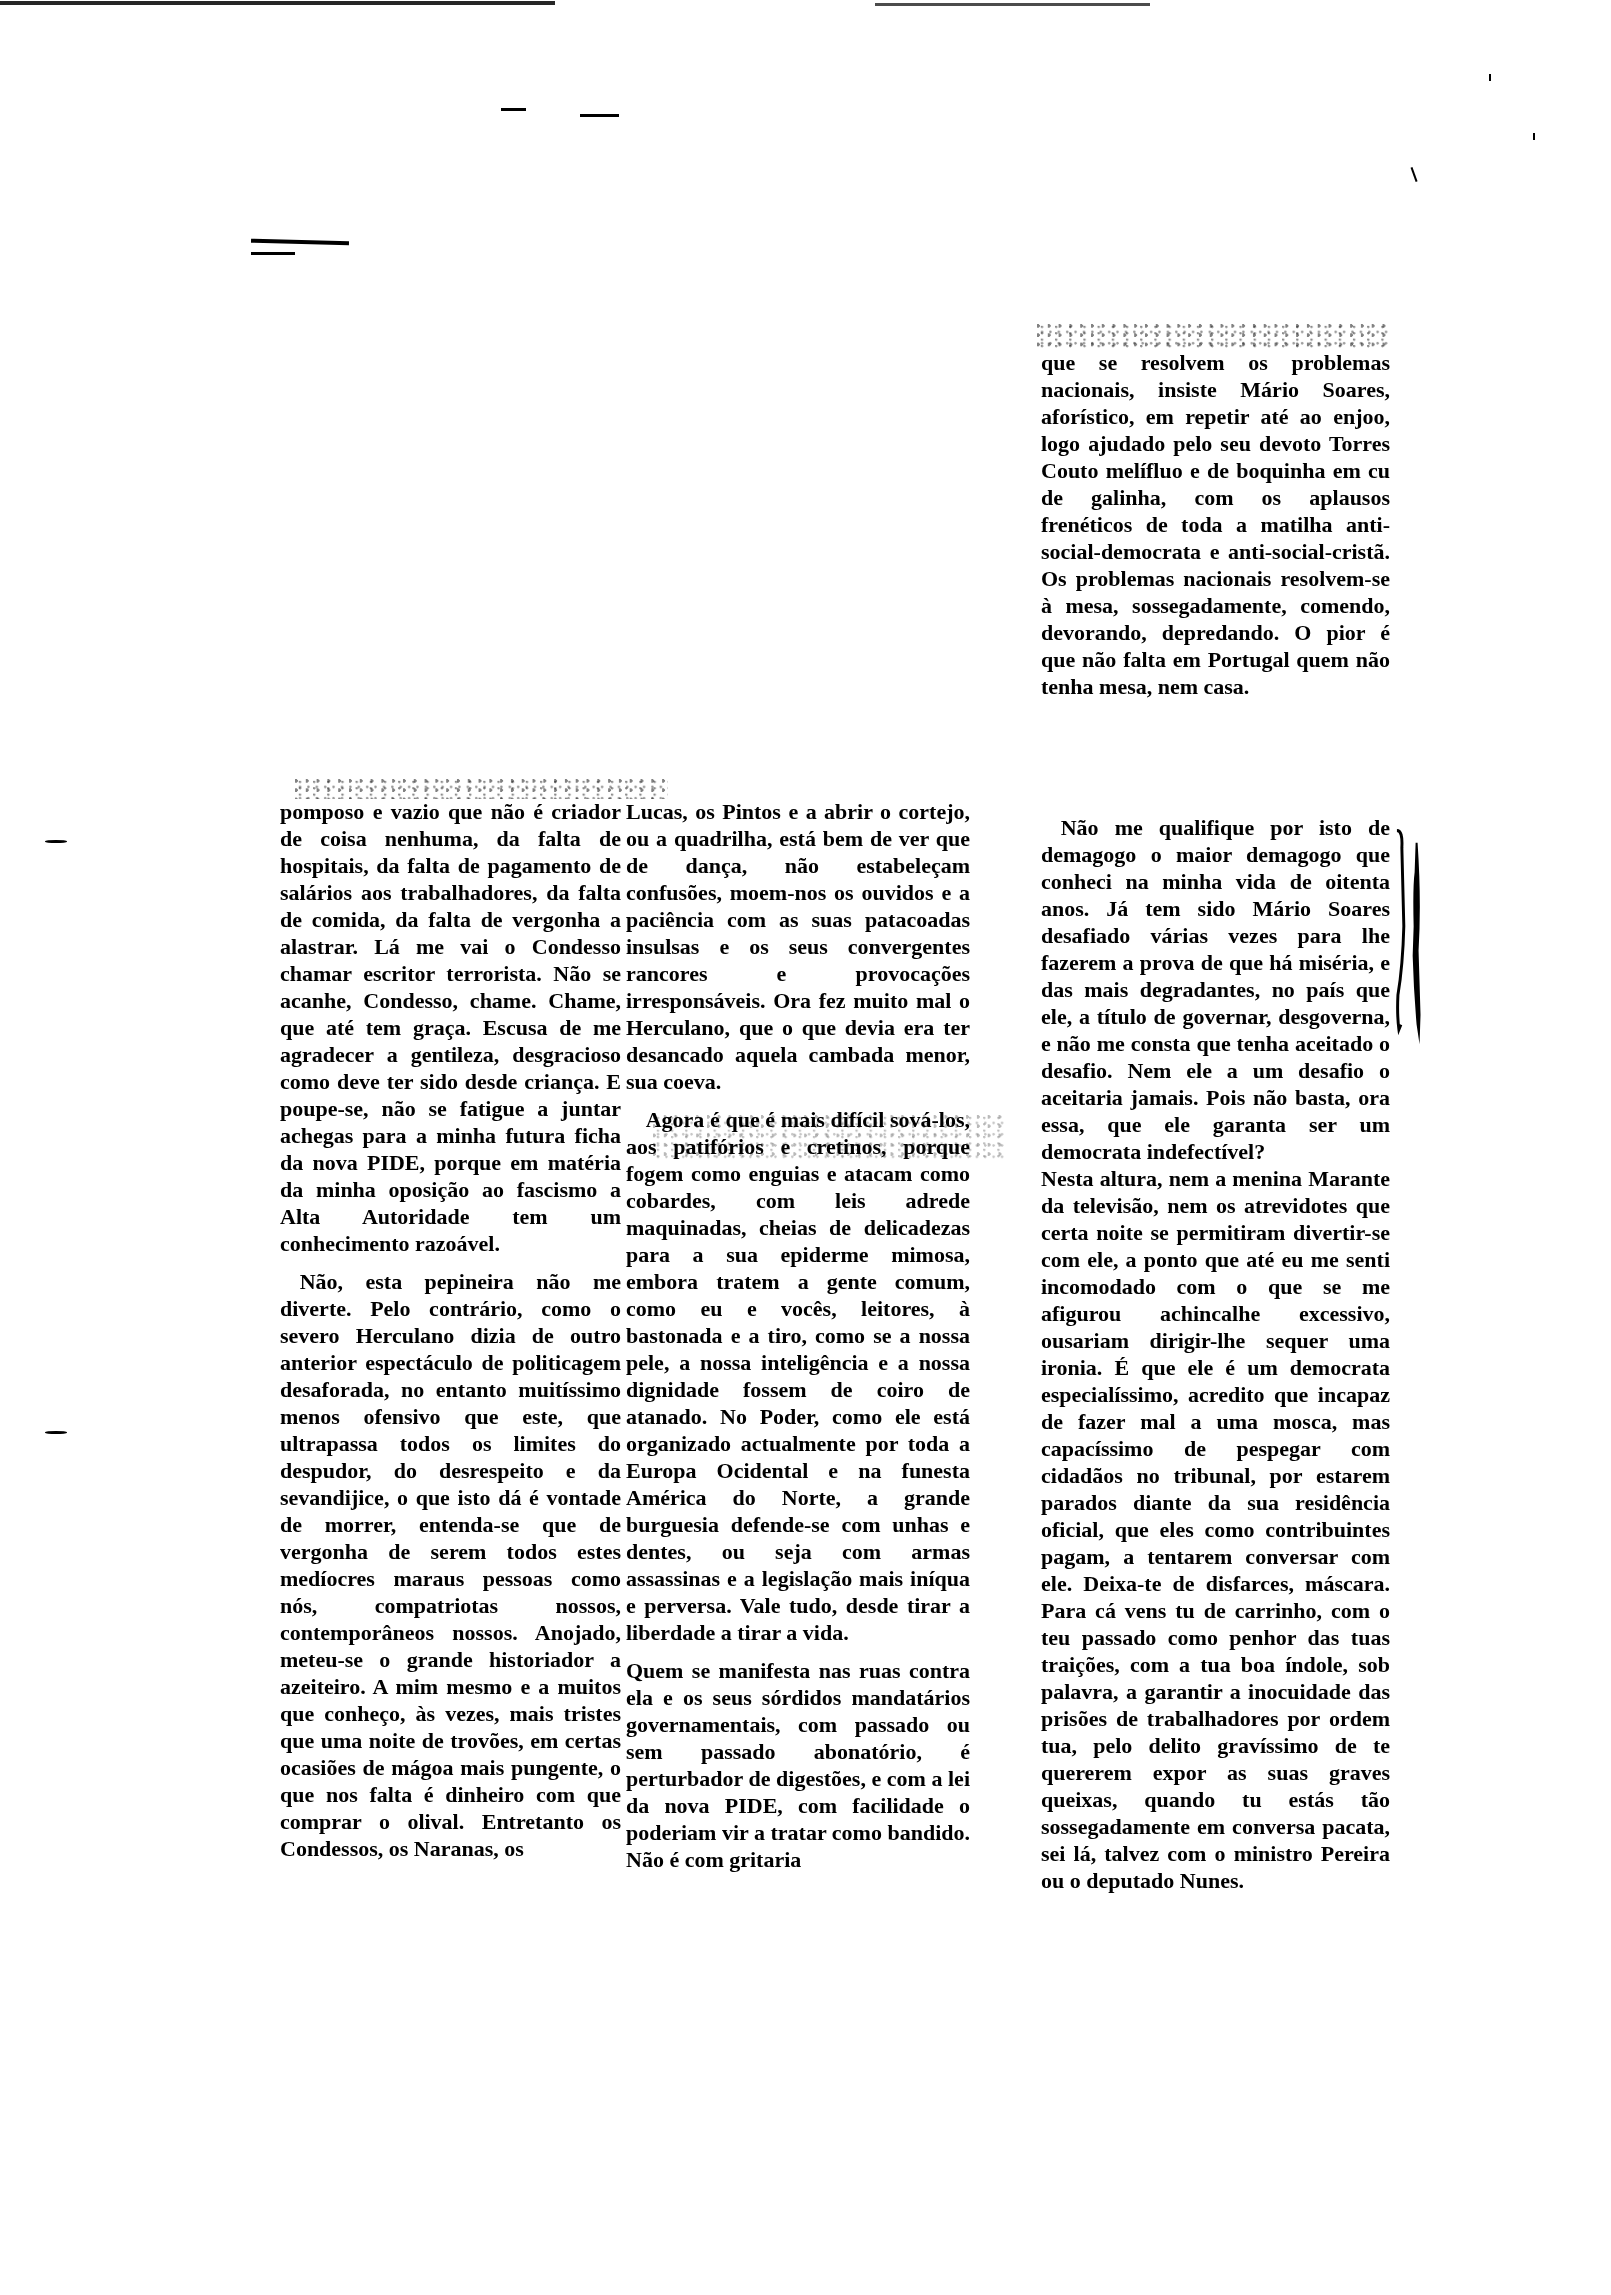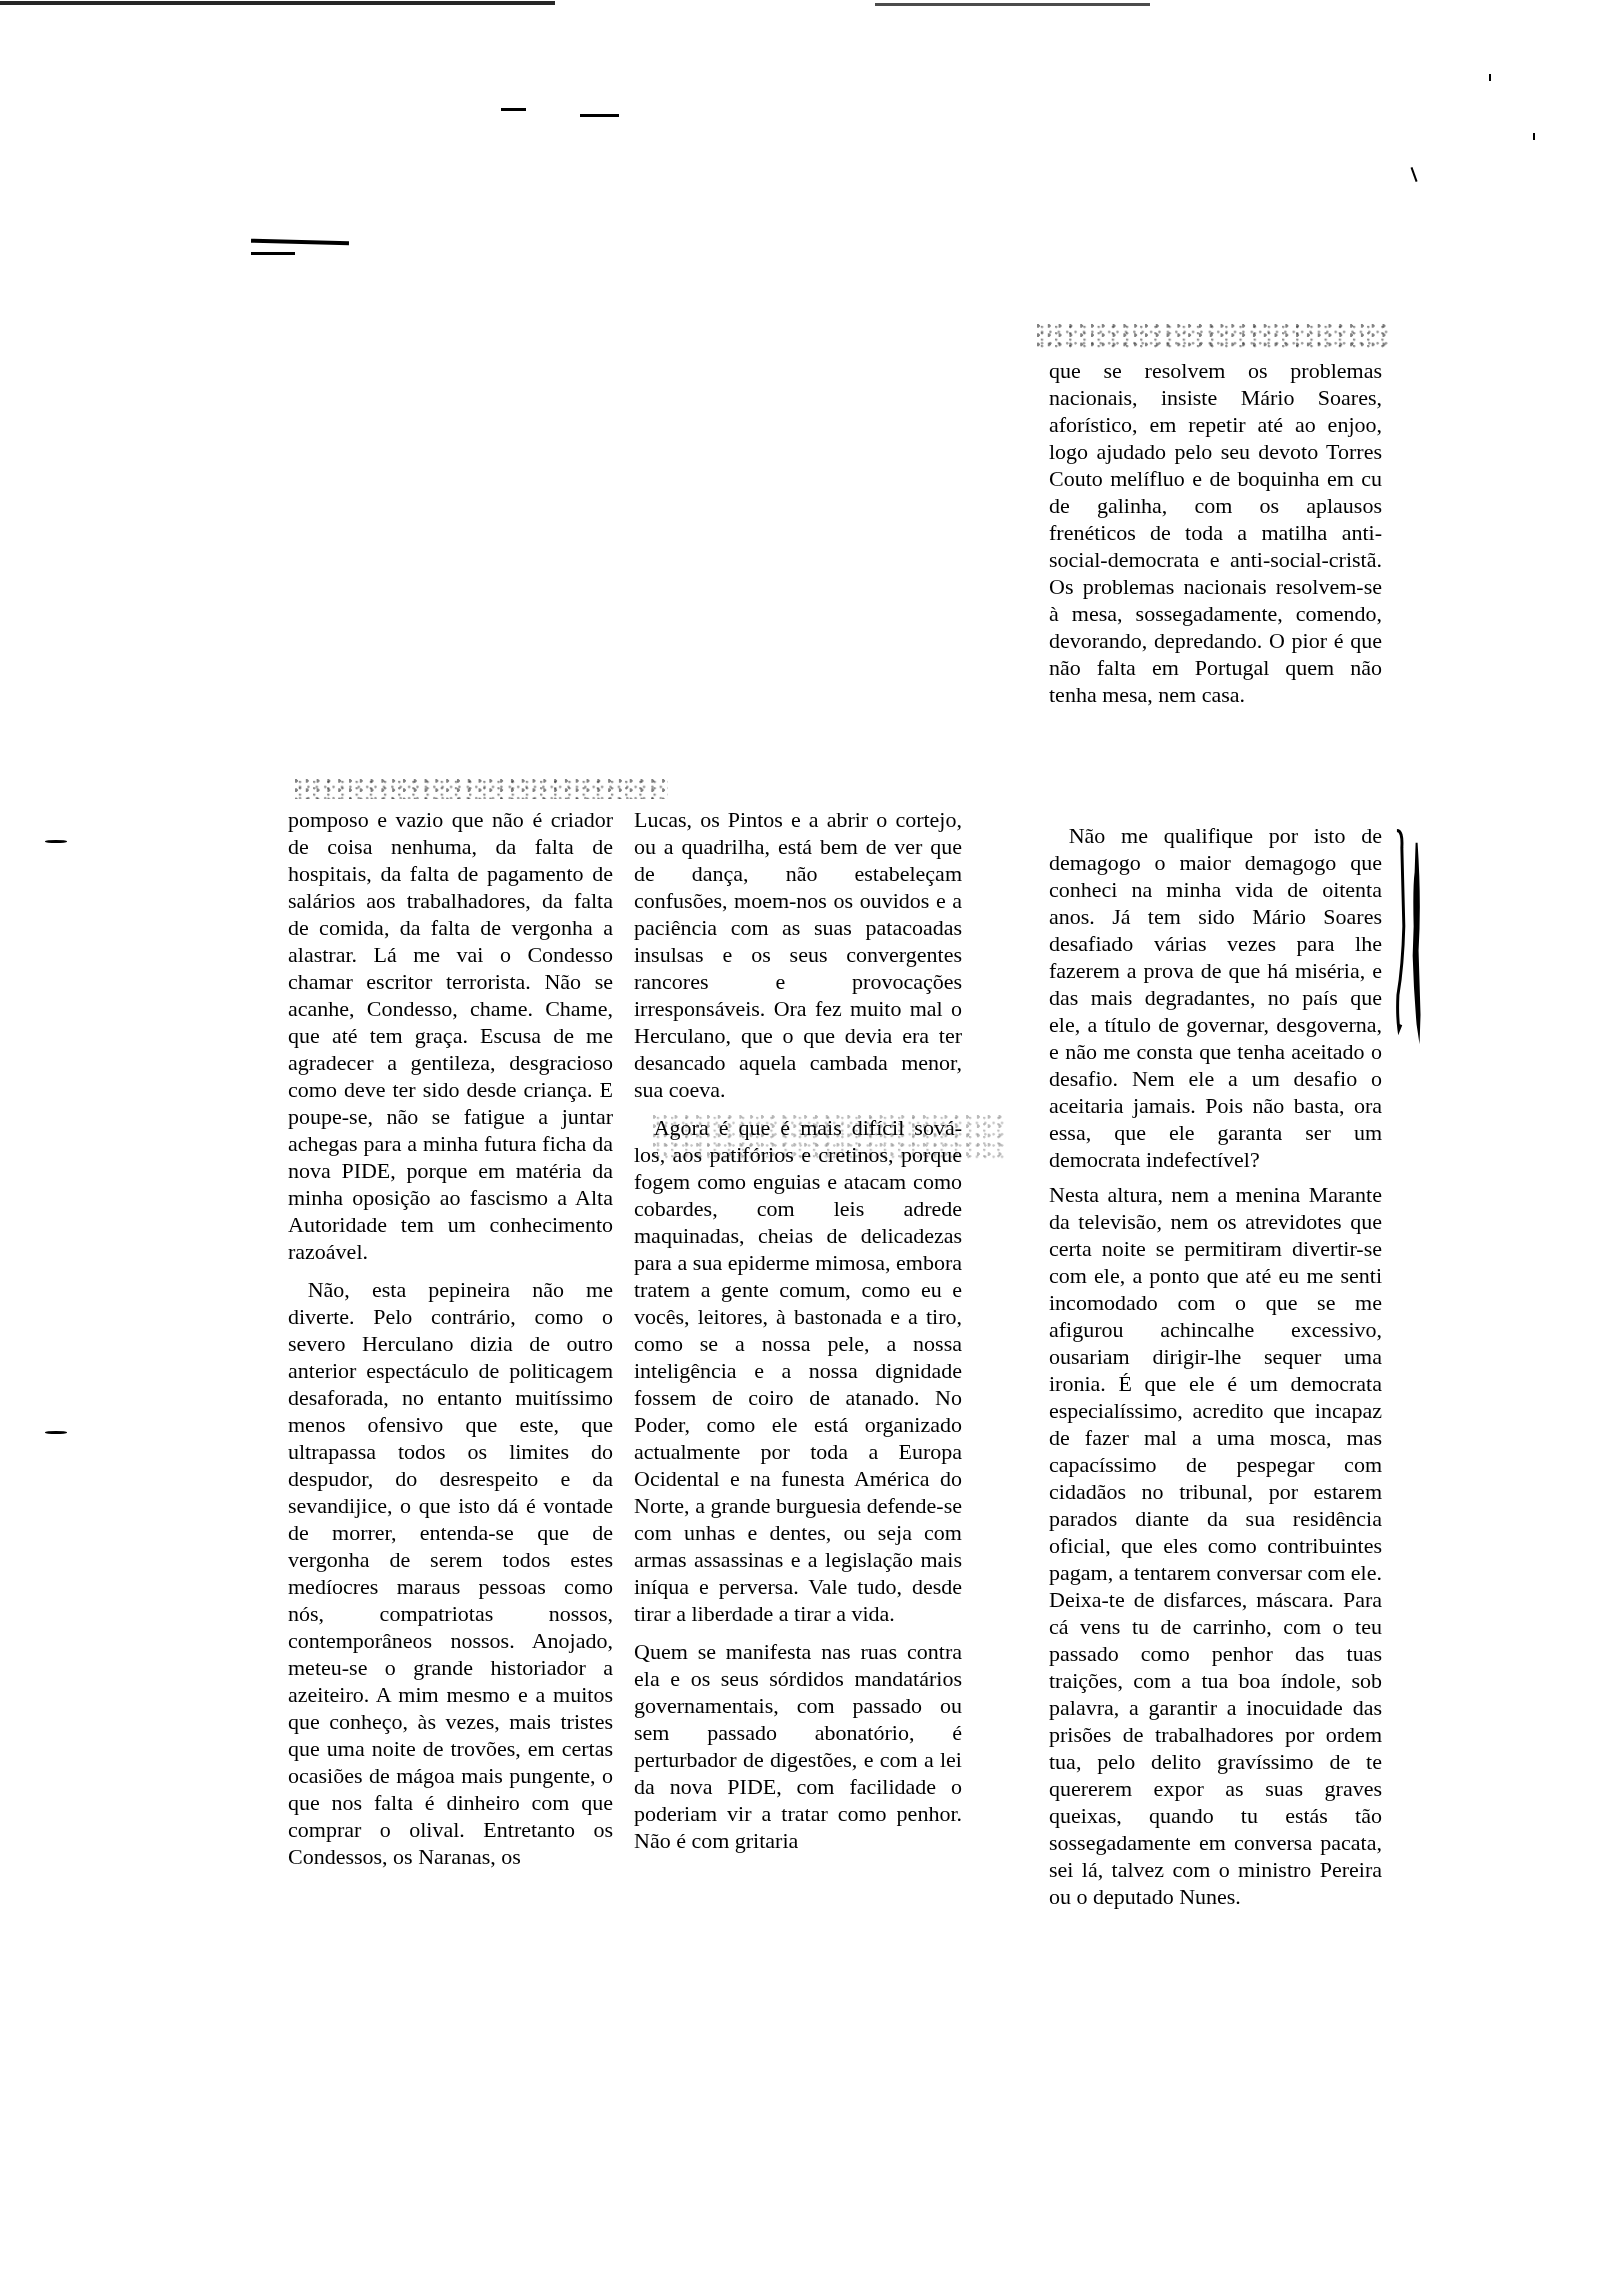--- a/index.html
+++ b/index.html
@@ -21,21 +21,21 @@
   .speck { position: absolute; background: #000; width: 2px; height: 6.9px; }
 
   
   .margin-mark { position: absolute; left: 1393px; top: 828px; width: 29.5px; height: 231px; }
 
   
   .col {
     position: absolute; font-size: 22px; line-height: 27px;
     text-align: justify; hyphens: manual;
   }
-  .col p { margin: 8px; text-indent: 0; }
+  .col p { margin: 0; text-indent: 0; font-weight: bold; }
   .col p.indent { text-indent: 19.7px; }
   .col p.gap { margin-top: 10.8px; }
   .col-left  { left: 280px;  top: 798px; width: 341px; }
   .col-mid   { left: 626px; top: 798px; width: 344px; }
   .col-right-top { left: 1041px; top: 349px; width: 349px; }
   .col-right { left: 1041px; top: 814px; width: 349px; }
 
   
   .noise {
     position: absolute; pointer-events: none;
@@ -80,21 +80,21 @@
   </div>
 
   <div class="col col-left">
     <p>pomposo e vazio que não é criador de coisa nenhuma, da falta de hospitais, da falta de pagamento de salários aos trabalhadores, da falta de comida, da falta de vergonha a alastrar. Lá me vai o Condesso chamar escritor terrorista. Não se acanhe, Condesso, chame. Chame, que até tem graça. Escusa de me agradecer a gentileza, desgracioso como deve ter sido desde criança. E poupe-se, não se fatigue a juntar achegas para a minha futura ficha da nova PIDE, porque em matéria da minha oposição ao fascismo a Alta Autoridade tem um conhecimento razoável.</p>
     <p class="indent gap">Não, esta pepineira não me diverte. Pelo contrário, como o severo Herculano dizia de outro anterior espectáculo de politicagem desaforada, no entanto muitíssimo menos ofensivo que este, que ultrapassa todos os limites do despudor, do desrespeito e da sevandijice, o que isto dá é vontade de morrer, entenda-se que de vergonha de serem todos estes medíocres maraus pessoas como nós, compatriotas nossos, contemporâneos nossos. Anojado, meteu-se o grande historiador a azeiteiro. A mim mesmo e a muitos que conheço, às vezes, mais tristes que uma noite de trovões, em certas ocasiões de mágoa mais pungente, o que nos falta é dinheiro com que comprar o olival. Entretanto os Condessos, os Naranas, os</p>
   </div>
 
   <div class="col col-mid">
     <p>Lucas, os Pintos e a abrir o cortejo, ou a quadrilha, está bem de ver que de dança, não estabeleçam confusões, moem-nos os ouvidos e a paciência com as suas patacoadas insulsas e os seus convergentes rancores e provocações irresponsáveis. Ora fez muito mal o Herculano, que o que devia era ter desancado aquela cambada menor, sua coeva.</p>
     <p class="indent gap">Agora é que é mais difícil sová-los, aos patifórios e cretinos, porque fogem como enguias e atacam como cobardes, com leis adrede maquinadas, cheias de delicadezas para a sua epiderme mimosa, embora tratem a gente comum, como eu e vocês, leitores, à bastonada e a tiro, como se a nossa pele, a nossa inteligência e a nossa dignidade fossem de coiro de atanado. No Poder, como ele está organizado actualmente por toda a Europa Ocidental e na funesta América do Norte, a grande burguesia defende-se com unhas e dentes, ou seja com armas assassinas e a legislação mais iníqua e perversa. Vale tudo, desde tirar a liberdade a tirar a vida.</p>
-    <p class="gap">Quem se manifesta nas ruas contra ela e os seus sórdidos mandatários governamentais, com passado ou sem passado abonatório, é perturbador de digestões, e com a lei da nova PIDE, com facilidade o poderiam vir a tratar como penhor. Não é com gritaria</p>
+    <p class="gap">Quem se manifesta nas ruas contra ela e os seus sórdidos mandatários governamentais, com passado ou sem passado abonatório, é perturbador de digestões, e com a lei da nova PIDE, com facilidade o poderiam vir a tratar como bandido. Não é com gritaria</p>
   </div>
 
   <div class="col col-right">
     <p class="indent">Não me qualifique por isto de demagogo o maior demagogo que conheci na minha vida de oitenta anos. Já tem sido Mário Soares desafiado várias vezes para lhe fazerem a prova de que há miséria, e das mais degradantes, no país que ele, a título de governar, desgoverna, e não me consta que tenha aceitado o desafio. Nem ele a um desafio o aceitaria jamais. Pois não basta, ora essa, que ele garanta ser um democrata indefectível?</p>
     <p>Nesta altura, nem a menina Marante da televisão, nem os atrevidotes que certa noite se permitiram divertir-se com ele, a ponto que até eu me senti incomodado com o que se me afigurou achincalhe excessivo, ousariam dirigir-lhe sequer uma ironia. É que ele é um democrata especialíssimo, acredito que incapaz de fazer mal a uma mosca, mas capacíssimo de pespegar com cidadãos no tribunal, por estarem parados diante da sua residência oficial, que eles como contribuintes pagam, a tentarem conversar com ele. Deixa-te de disfarces, máscara. Para cá vens tu de carrinho, com o teu passado como penhor das tuas traições, com a tua boa índole, sob palavra, a garantir a inocuidade das prisões de trabalhadores por ordem tua, pelo delito gravíssimo de te quererem expor as suas graves queixas, quando tu estás tão sossegadamente em conversa pacata, sei lá, talvez com o ministro Pereira ou o deputado Nunes.</p>
   </div>
 
 </div>
 
 

